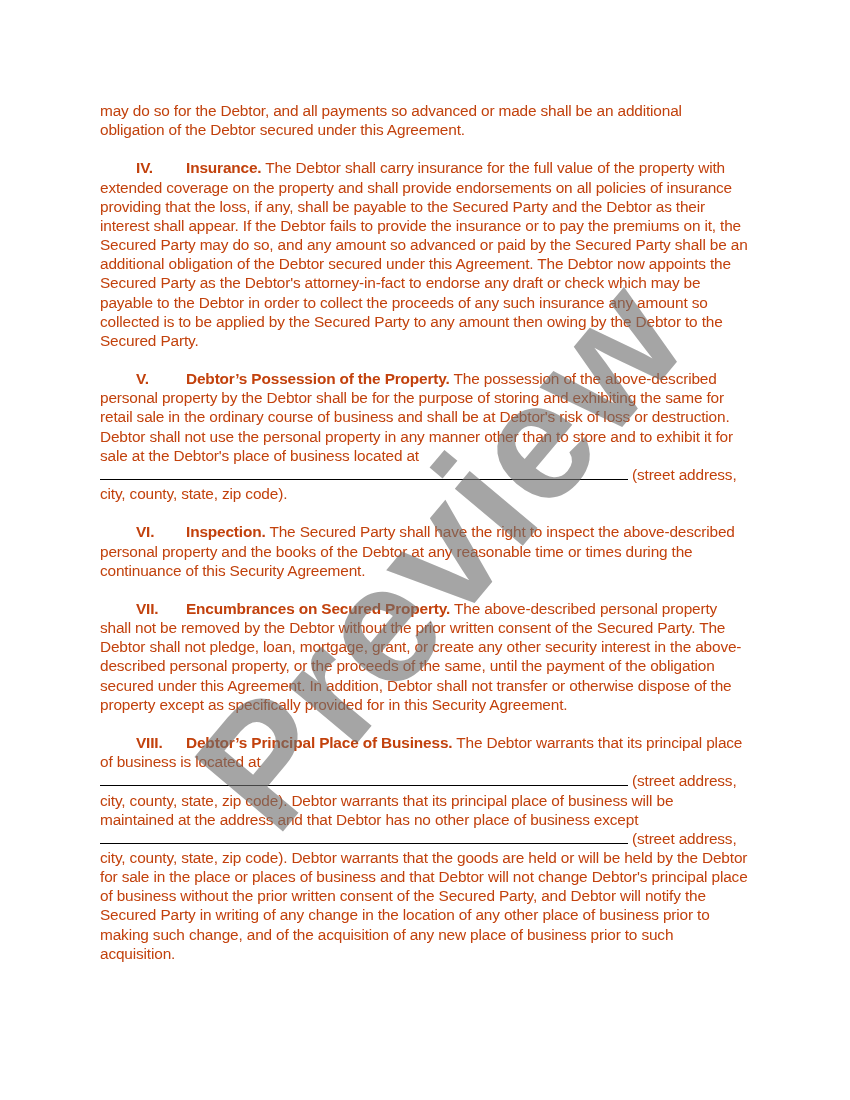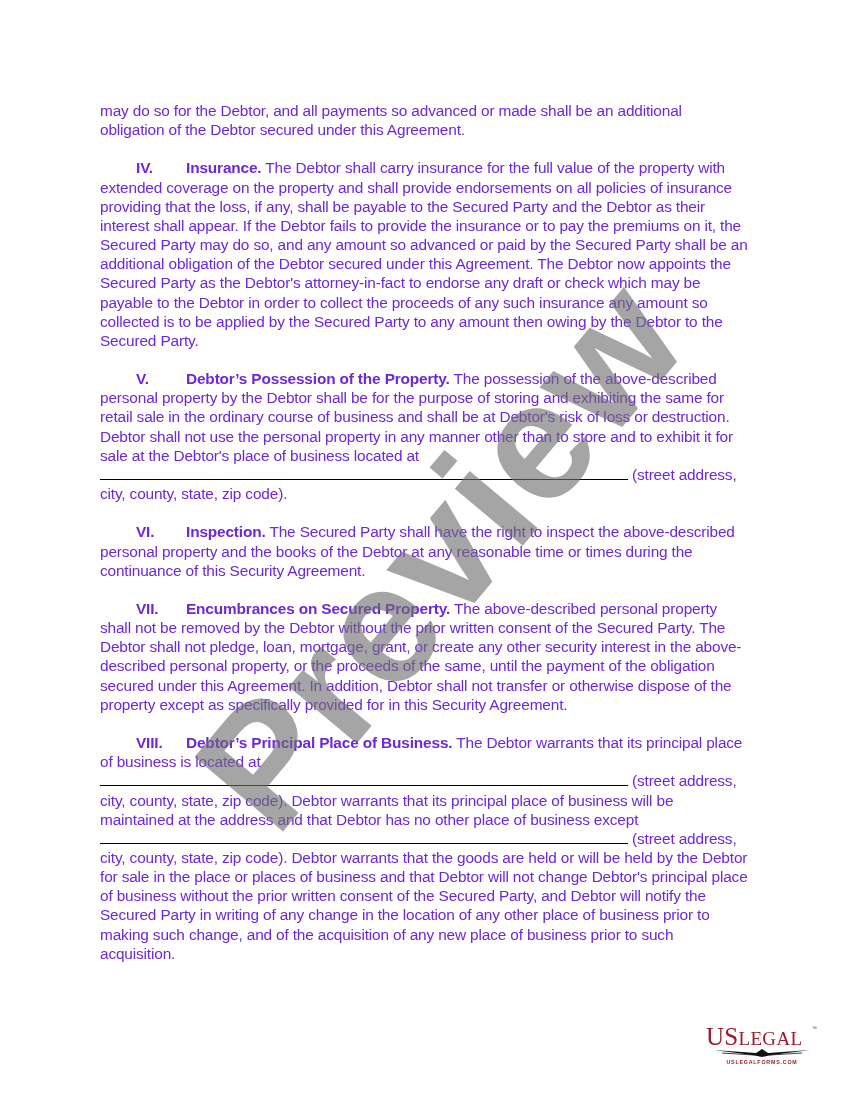--- a/index.html
+++ b/index.html
@@ -3,21 +3,21 @@
   <meta charset="utf-8">
   <style>
     html, body { margin: 0; padding: 0; background: #ffffff; }
     body { width: 850px; height: 1100px; position: relative; overflow: hidden; }
     .page {
       position: absolute; left: 0; top: 0; width: 850px; height: 1100px; background: #fff;
     }
     .content {
       position: absolute; left: 100px; top: 101px; width: 650px;
       font-family: "Liberation Sans", sans-serif;
-      font-size: 15.4px; line-height: 19.15px; color: #6d28d9;
+      font-size: 15.4px; line-height: 19.15px; color: #c2410c;
       letter-spacing: -0.15px;
     }
     .para { margin: 0 0 19.15px 0; }
     .sec-num { font-weight: bold; display: inline-block; width: 50px; margin-left: 36px; }
     .sec-title { font-weight: bold; text-align: right; }
     .ital { }
     .fill {
       display: inline-block; width: 528px; border-bottom: 1px solid #000;
       height: 14px; vertical-align: baseline; margin-right: 4px;
     }
@@ -79,22 +79,13 @@
       <span class="sec-num">VIII.</span><span class="sec-title">Debtor’s Principal Place of Business.</span><span> The Debtor warrants that its principal place of business is located at</span>
       <br><span class="fill"></span><span class="ital">(street address,</span>
       <br><span class="ital">city, county, state, zip code)</span><span>. Debtor warrants that its principal place of business will be maintained at the address and that Debtor has no other place of business except</span>
       <br><span class="fill"></span><span class="ital">(street address,</span>
       <br><span class="ital">city, county, state, zip code)</span><span>. Debtor warrants that the goods are held or will be held by the Debtor for sale in the place or places of business and that Debtor will not change Debtor's principal place of business without the prior written consent of the Secured Party, and Debtor will notify the Secured Party in writing of any change in the location of any other place of business prior to making such change, and of the acquisition of any new place of business prior to such acquisition.</span>
     </p>
   </div>
 
   <div class="watermark">Preview</div>
 
-  <div class="logo">
-    <div class="logo-text"><span>US</span><span class="small">LEGAL</span></div>
-    <div class="logo-tm">™</div>
-    <svg class="logo-wing" viewBox="0 0 100 10">
-      <path d="M2 2 L44 5 L50 1 L56 5 L98 2 L60 7 L50 9 L40 7 Z" fill="#111"></path>
-      <path d="M10 5 L42 7 M90 5 L58 7" stroke="#111" stroke-width="0.8"></path>
-    </svg>
-    <div class="logo-url">USLEGALFORMS.COM</div>
-  </div>
 </div>
 
 </body></html>

